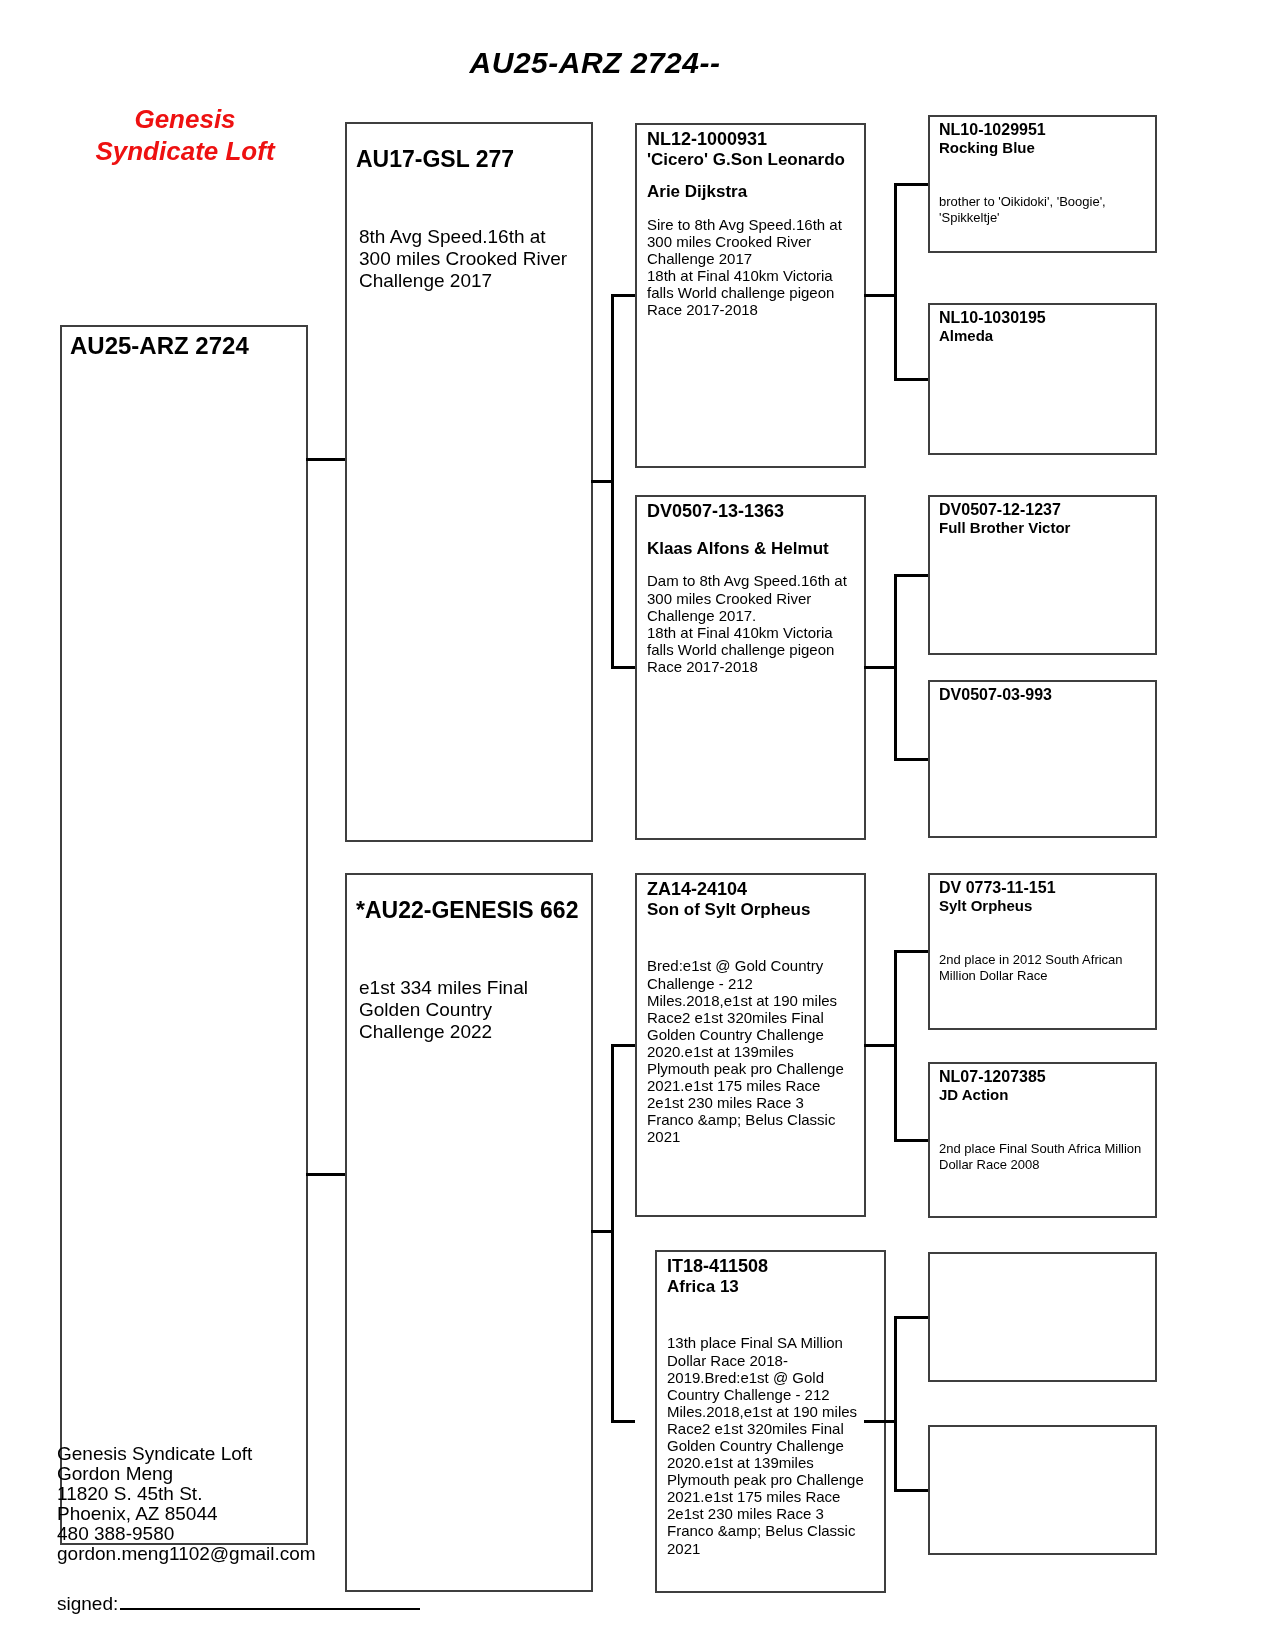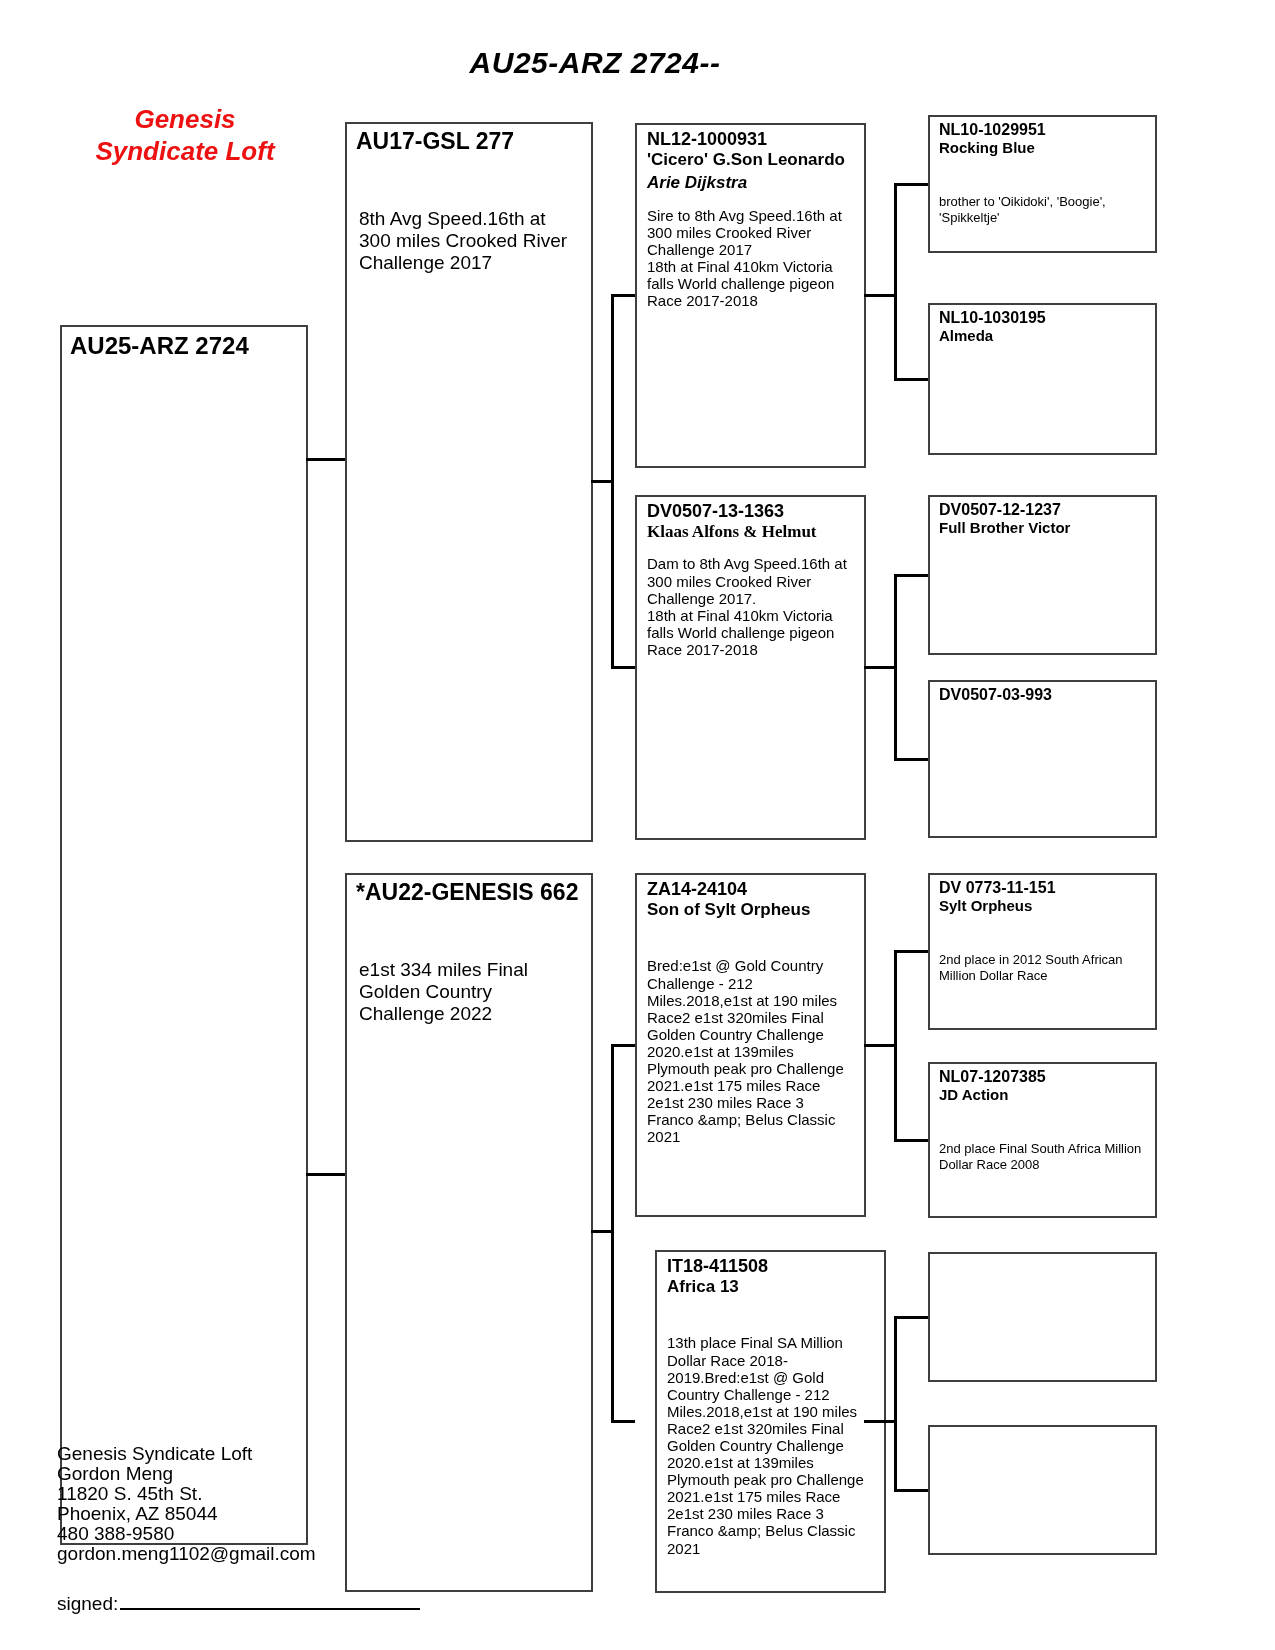--- a/index.html
+++ b/index.html
@@ -13,29 +13,29 @@
   }
   .loft-name{
     position:absolute;left:40px;top:104px;width:290px;text-align:center;
     font-size:26px;font-weight:bold;font-style:italic;line-height:1.22;
     white-space:pre-line;
   }
   .box{
     position:absolute;border:2px solid #3f3f3f;background:#fff;box-sizing:border-box;
   }
   .band-lg{font-size:24px;font-weight:bold;padding:6px 6px 0 8px;line-height:1.1;}
-  .band-md{font-size:23px;font-weight:bold;padding:5px 6px 0 9px;line-height:1.1;}
+  .band-md{font-size:23px;font-weight:bold;padding:23px 6px 0 9px;line-height:1.1;}
   .band-sm{font-size:18px;font-weight:bold;padding:4px 4px 0 10px;line-height:1.17;}
   .band-xs{font-size:16px;font-weight:bold;padding:4px 4px 0 9px;line-height:1.15;}
   .name-sm{font-size:17px;font-weight:bold;padding:0 4px 0 10px;line-height:1.2;}
   .name-xs{font-size:15px;font-weight:bold;padding:0 4px 0 9px;line-height:1.2;}
   .notes-md{font-size:19px;line-height:1.16;padding:0 23px 0 12px;margin-top:54px;white-space:pre-line;}
   .notes-sm{font-size:15px;line-height:1.14;padding:0 14px 0 10px;white-space:pre-line;}
   .notes-xs{font-size:13px;line-height:1.18;padding:0 2px 0 9px;white-space:pre-line;}
-  .mt-name{font-family:Liberation Serif, serif;}
+  .mt-name{margin-top:17px;}
   .mt-body-1{margin-top:13px;}
   .mt-body-2{margin-top:37px;}
   .mt-body-xs{margin-top:37px;}
   .h{position:absolute;height:3px;background:#000;}
   .v{position:absolute;width:3px;background:#000;}
   .contact{
     position:absolute;left:57px;top:1444px;font-size:19px;line-height:20px;
   }
   .signed-row{position:absolute;left:57px;top:1592px;font-size:19px;}
   .signed-line{
@@ -61,21 +61,21 @@
     <div class="notes-md">8th Avg Speed.16th at 300 miles Crooked River Challenge 2017</div>
   </div>
   <div class="box" style="left:345px;top:873px;width:248px;height:719px;">
     <div class="band-md">*AU22-GENESIS 662</div>
     <div class="notes-md">e1st 334 miles Final Golden Country Challenge 2022</div>
   </div>
 
   <div class="box" style="left:635px;top:123px;width:231px;height:345px;">
     <div class="band-sm">NL12-1000931</div>
     <div class="name-sm">'Cicero'  G.Son Leonardo</div>
-    <div class="name-sm" style="margin-top:3px;font-style:italic;">Arie Dijkstra</div>
+    <div class="name-sm" style="margin-top:12px;">Arie Dijkstra</div>
     <div class="notes-sm mt-body-1">Sire to 8th Avg Speed.16th at 300 miles Crooked River Challenge 2017
 18th at Final 410km Victoria falls World challenge pigeon Race 2017-2018</div>
   </div>
   <div class="box" style="left:635px;top:495px;width:231px;height:345px;">
     <div class="band-sm">DV0507-13-1363</div>
     <div class="name-sm mt-name">Klaas Alfons &amp; Helmut</div>
     <div class="notes-sm mt-body-1">Dam to 8th Avg Speed.16th at 300 miles Crooked River Challenge 2017.
 18th at Final 410km Victoria falls World challenge pigeon Race 2017-2018</div>
   </div>
   <div class="box" style="left:635px;top:873px;width:231px;height:344px;">

